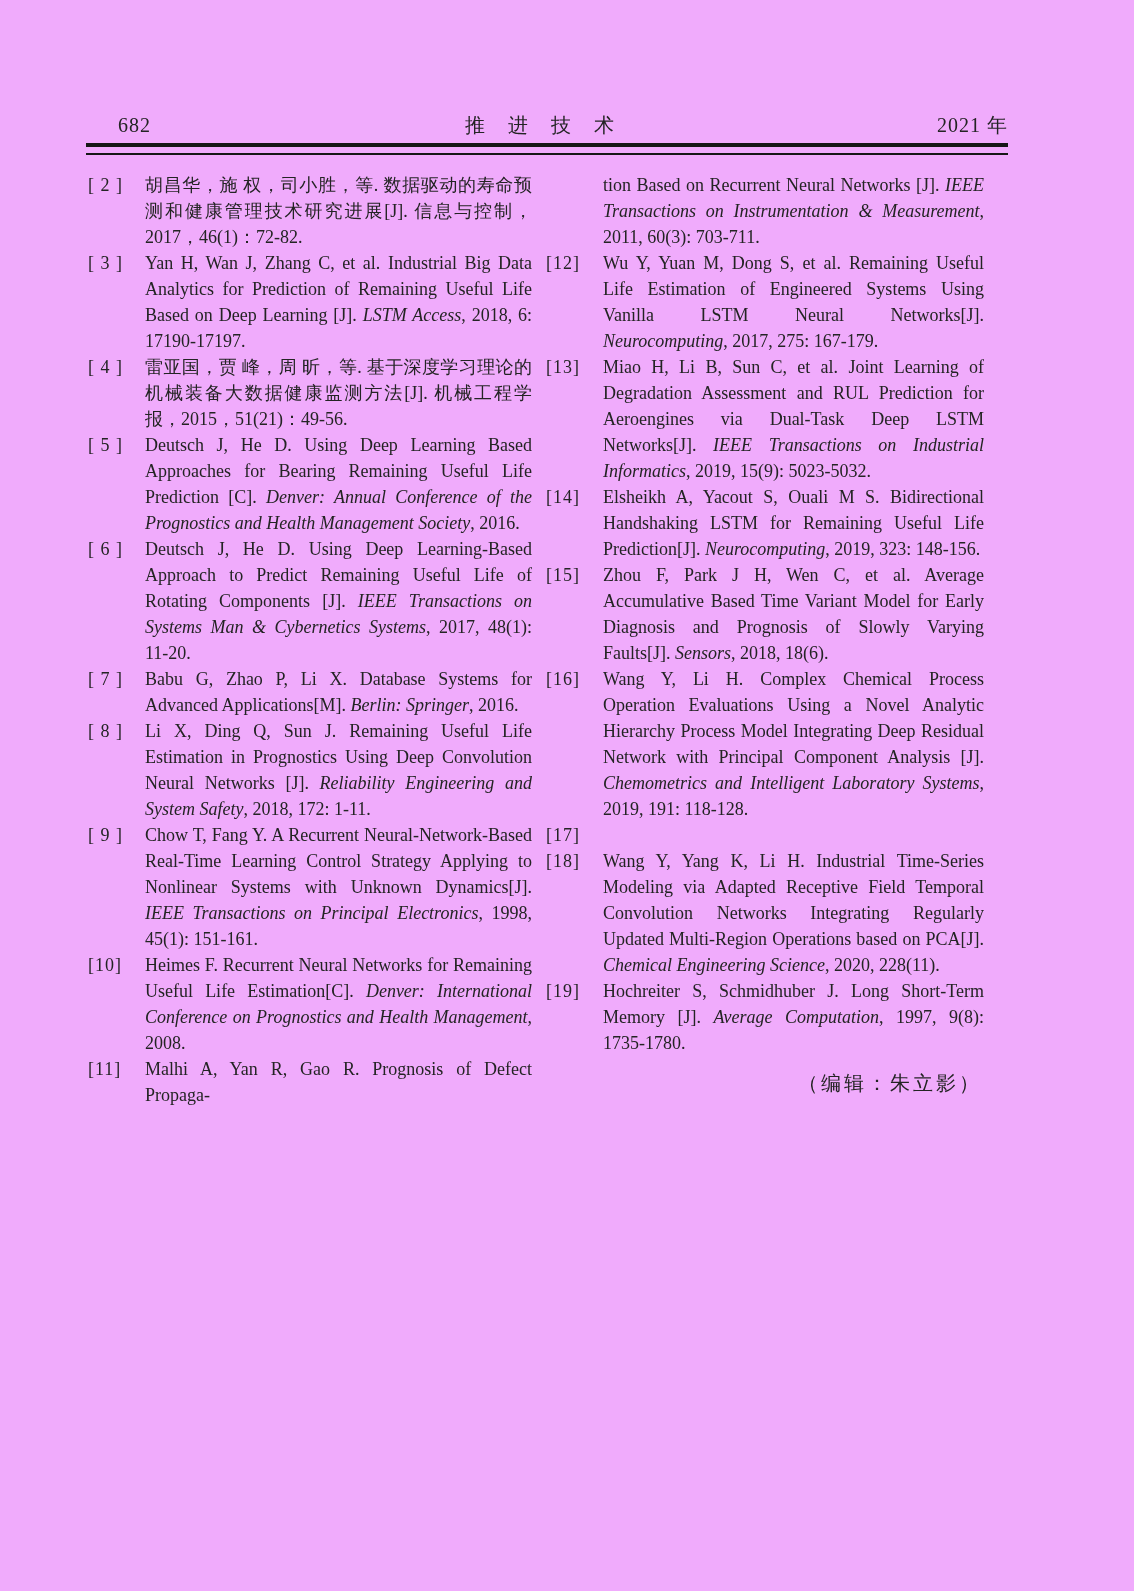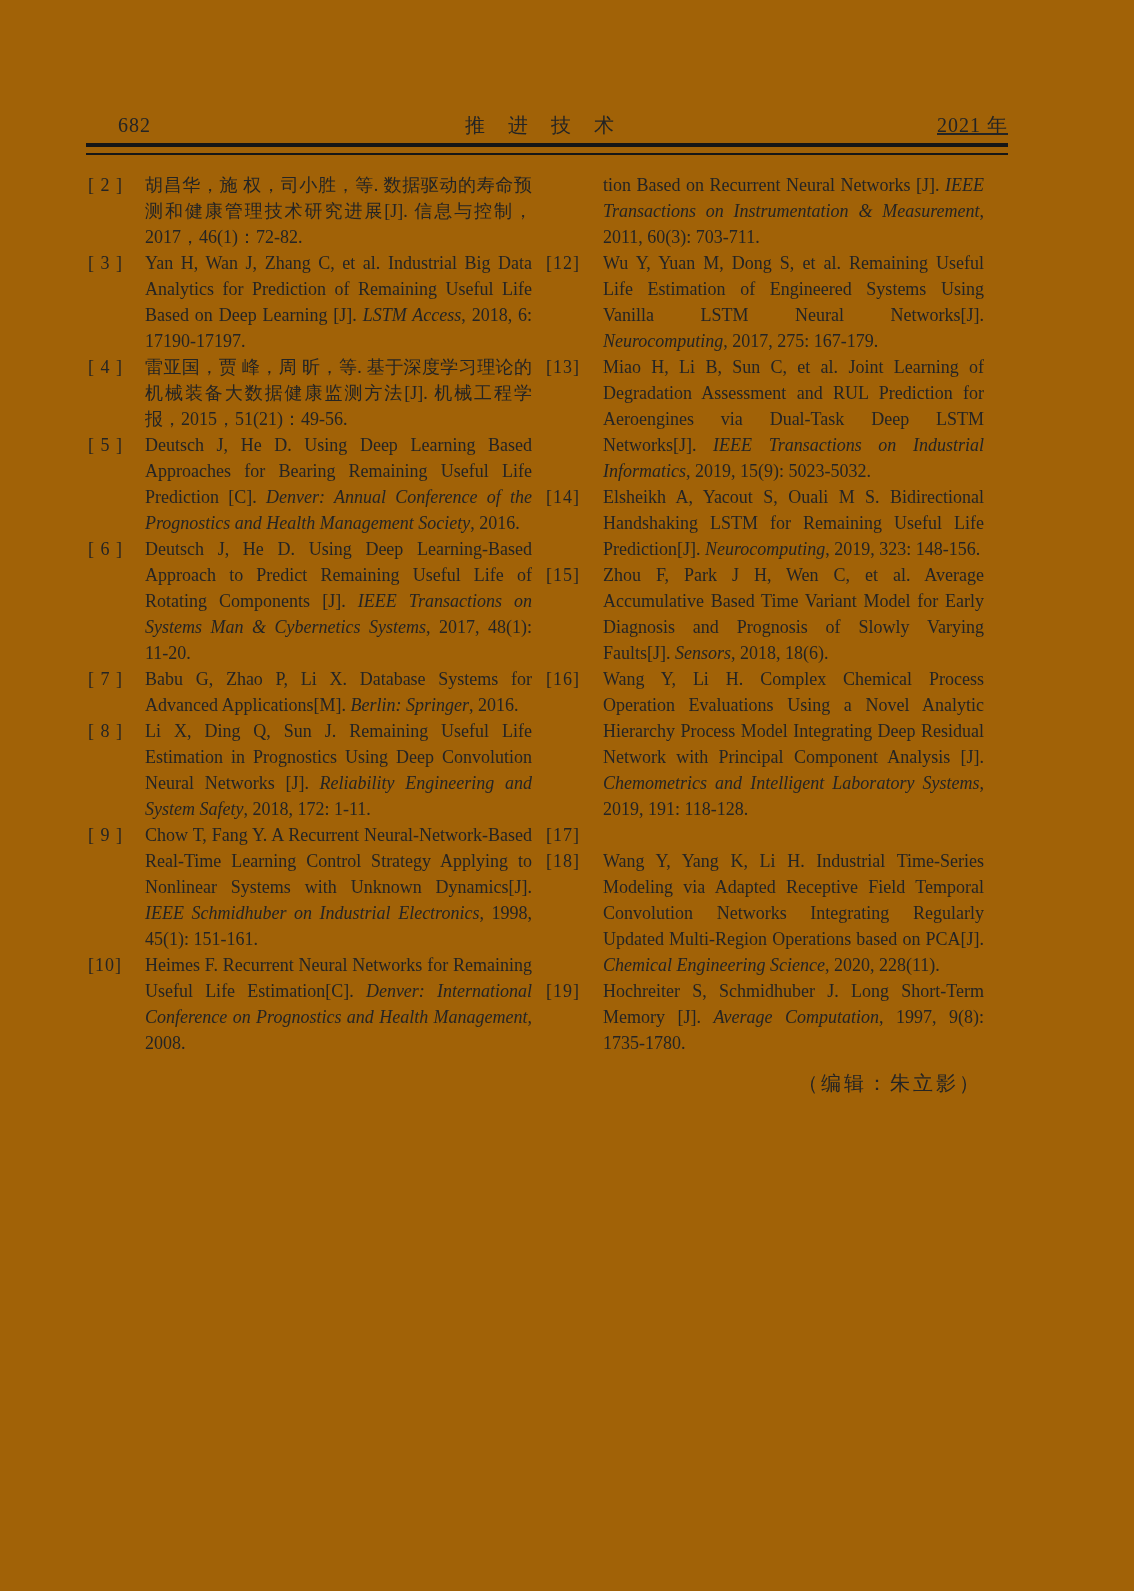--- a/index.html
+++ b/index.html
@@ -1,38 +1,38 @@
 <!DOCTYPE html>
 <html><head>
 <meta charset="utf-8">
 <style>
   html, body { margin: 0; padding: 0; background: #ffffff; }
   .page {
     position: relative;
     width: 1134px;
     height: 1591px;
-    background: #a16207;
+    background: #f0abfc;
     color: #242424;
     font-family: "Liberation Serif", "DejaVu Serif", serif;
     overflow: hidden;
   }
   .header-row {
     position: absolute;
     left: 88px;
     width: 920px;
     top: 112px;
     height: 28px;
     display: flex;
     align-items: baseline;
     justify-content: space-between;
     font-size: 20px;
   }
   .page-number { margin-left: 30px; letter-spacing: 1px; }
   .journal-title { letter-spacing: 9px; font-size: 20px; }
-  .header-year { letter-spacing: 1px; text-decoration: underline; }
+  .header-year { letter-spacing: 1px; }
   .rule-thick {
     position: absolute; left: 86px; width: 922px; top: 143px; height: 4px;
     background: #161616;
   }
   .rule-thin {
     position: absolute; left: 86px; width: 922px; top: 153px; height: 2px;
     background: #161616;
   }
   .col {
     position: absolute;
@@ -100,25 +100,29 @@
       <div class="ref">
         <span class="ref-label">[ 7 ]</span>
         <div class="ref-text"><span>Babu G, Zhao P, Li X. Database Systems for Advanced Applications[M]. </span><span class="it">Berlin: Springer</span><span>, 2016.</span></div>
       </div>
       <div class="ref">
         <span class="ref-label">[ 8 ]</span>
         <div class="ref-text"><span>Li X, Ding Q, Sun J. Remaining Useful Life Estimation in Prognostics Using Deep Convolution Neural Networks [J]. </span><span class="it">Reliability Engineering and System Safety</span><span>, 2018, 172: 1-11.</span></div>
       </div>
       <div class="ref">
         <span class="ref-label">[ 9 ]</span>
-        <div class="ref-text"><span>Chow T, Fang Y. A Recurrent Neural-Network-Based Real-Time Learning Control Strategy Applying to Nonlinear Systems with Unknown Dynamics[J]. </span><span class="it">IEEE Schmidhuber on Industrial Electronics</span><span>, 1998, 45(1): 151-161.</span></div>
+        <div class="ref-text"><span>Chow T, Fang Y. A Recurrent Neural-Network-Based Real-Time Learning Control Strategy Applying to Nonlinear Systems with Unknown Dynamics[J]. </span><span class="it">IEEE Transactions on Principal Electronics</span><span>, 1998, 45(1): 151-161.</span></div>
       </div>
       <div class="ref">
         <span class="ref-label">[10]</span>
         <div class="ref-text"><span>Heimes F. Recurrent Neural Networks for Remaining Useful Life Estimation[C]. </span><span class="it">Denver: International Conference on Prognostics and Health Management</span><span>, 2008.</span></div>
+      </div>
+      <div class="ref">
+        <span class="ref-label">[11]</span>
+        <div class="ref-text"><span>Malhi A, Yan R, Gao R. Prognosis of Defect Propaga-</span></div>
       </div>
     </div>
 
   <div class="col col-right">
     <div id="refs-right">
         <div class="ref">
           <span class="ref-label"></span>
           <div class="ref-text"><span>tion Based on Recurrent Neural Networks [J]. </span><span class="it">IEEE Transactions on Instrumentation &amp; Measurement</span><span>, 2011, 60(3): 703-711.</span></div>
         </div>
         <div class="ref">

